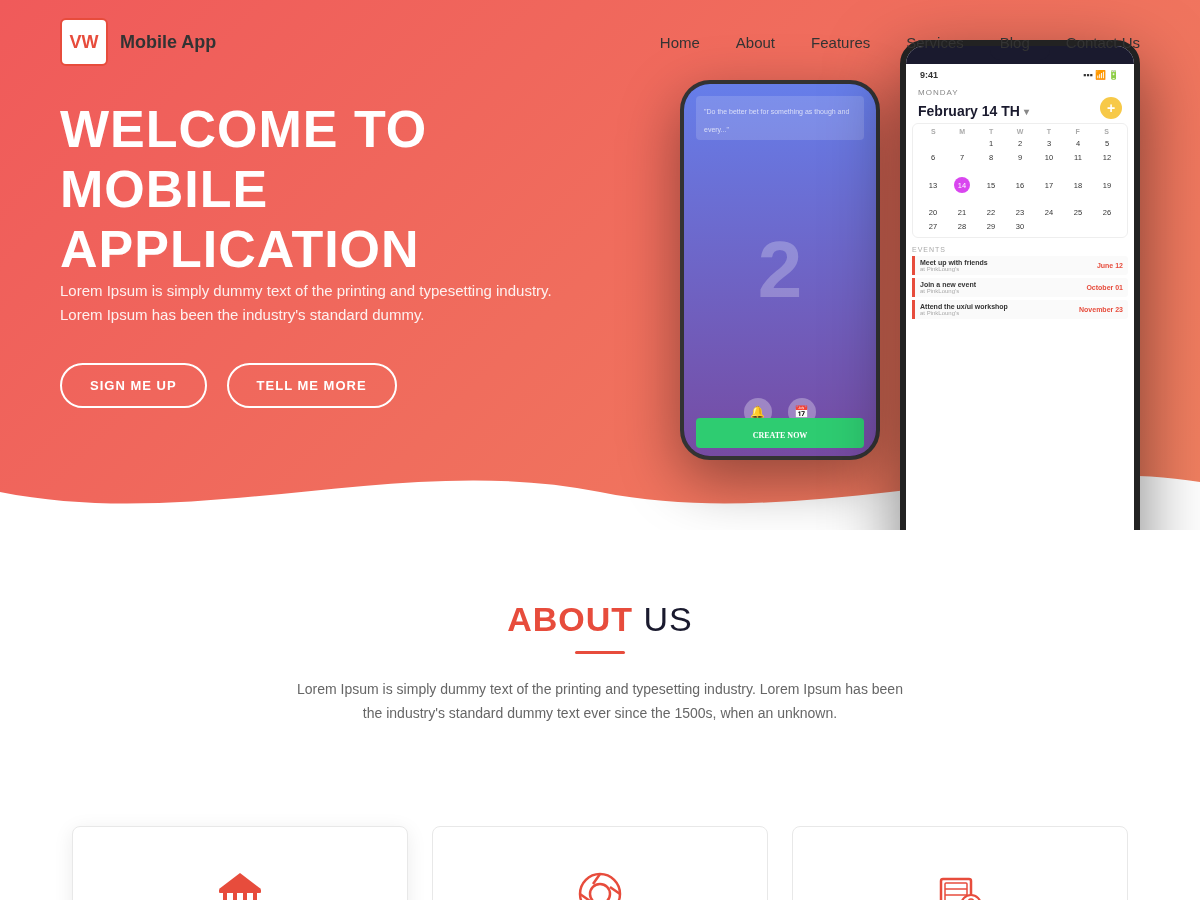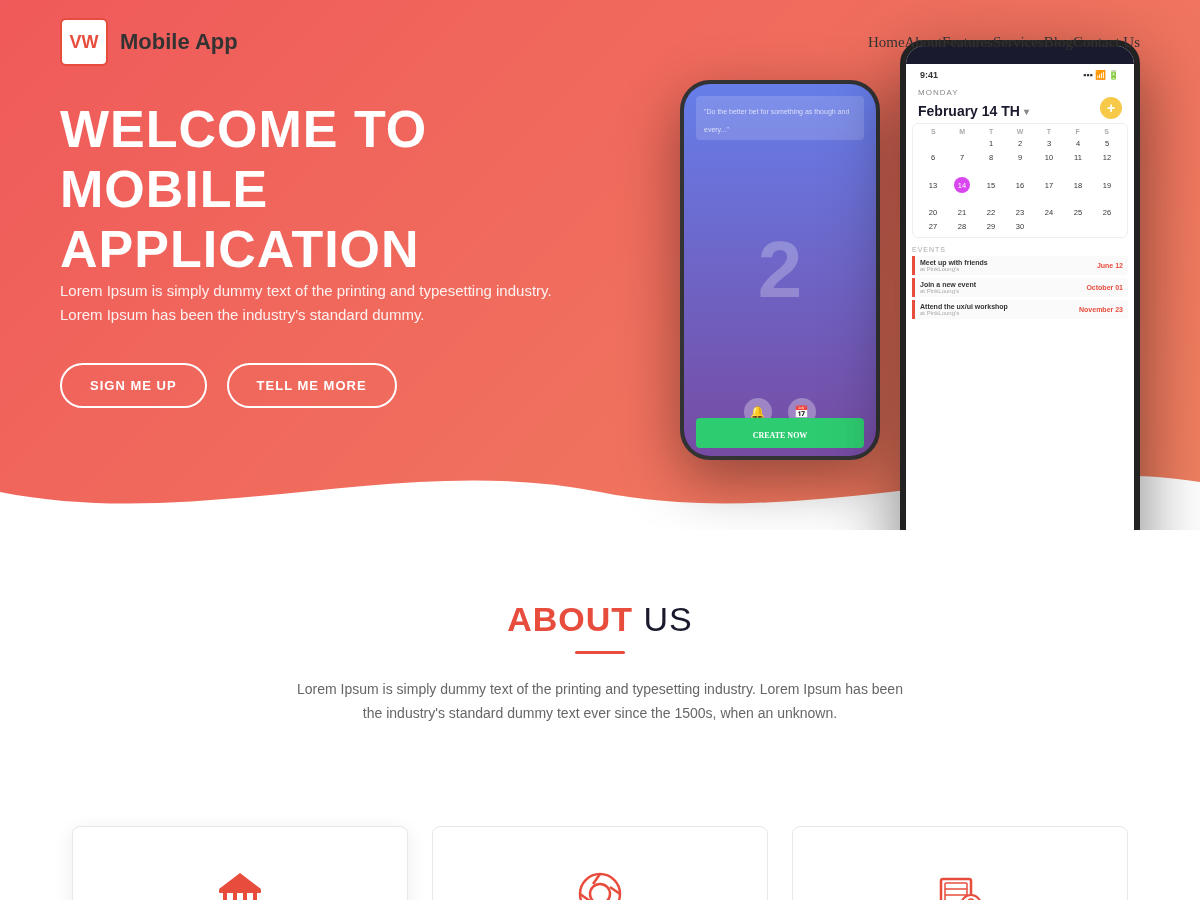--- a/index.html
+++ b/index.html
@@ -23,24 +23,24 @@
     }
     .logo-box {
       background: white;
       border: 2px solid #e74c3c;
       border-radius: 6px;
       width: 48px; height: 48px;
       display: flex; align-items: center; justify-content: center;
       font-weight: bold; color: #e74c3c; font-size: 18px;
     }
     .logo-text {
-      color: #333; font-size: 22px; font-weight: 600;
+      color: #333; font-size: 18px; font-weight: 600;
     }
     nav {
-      display: flex; align-items: flex-end; font-family: Liberation Serif, serif;
+      display: flex; gap: 36px; align-items: flex-end;
     }
     nav a {
       text-decoration: none;
       color: #333;
       font-size: 15px;
       font-weight: 500;
     }
 
     
     .hero {

